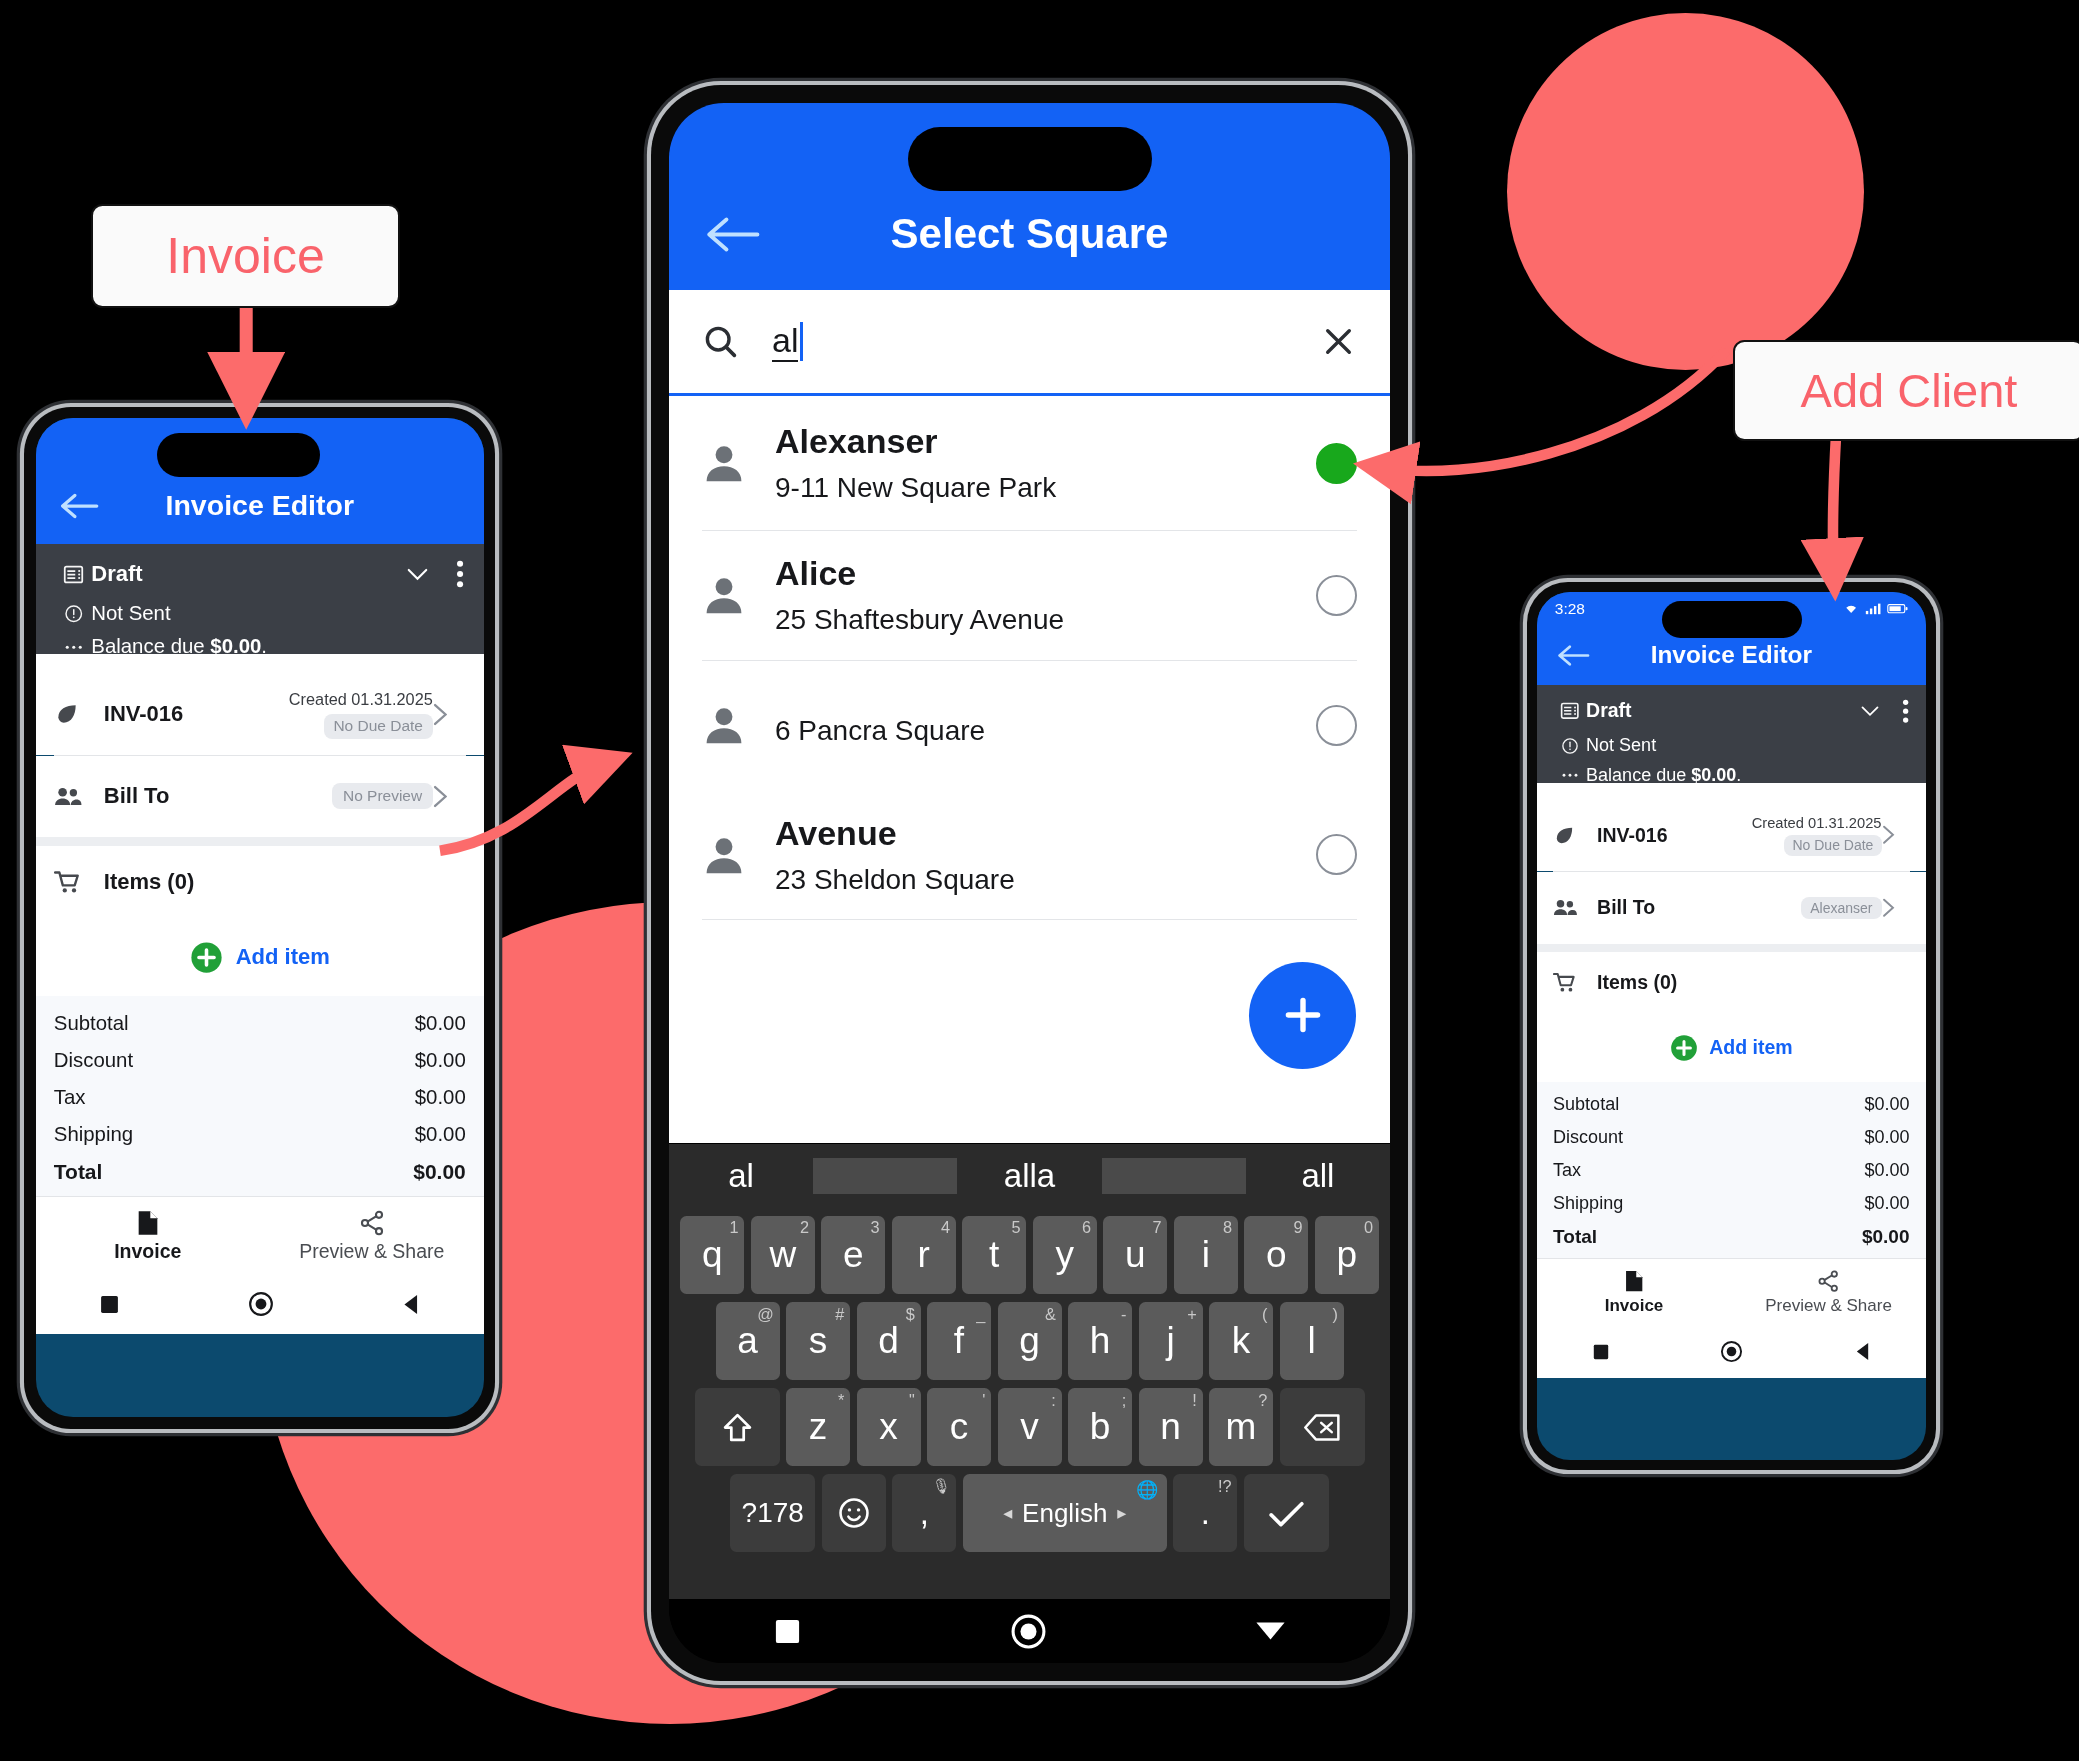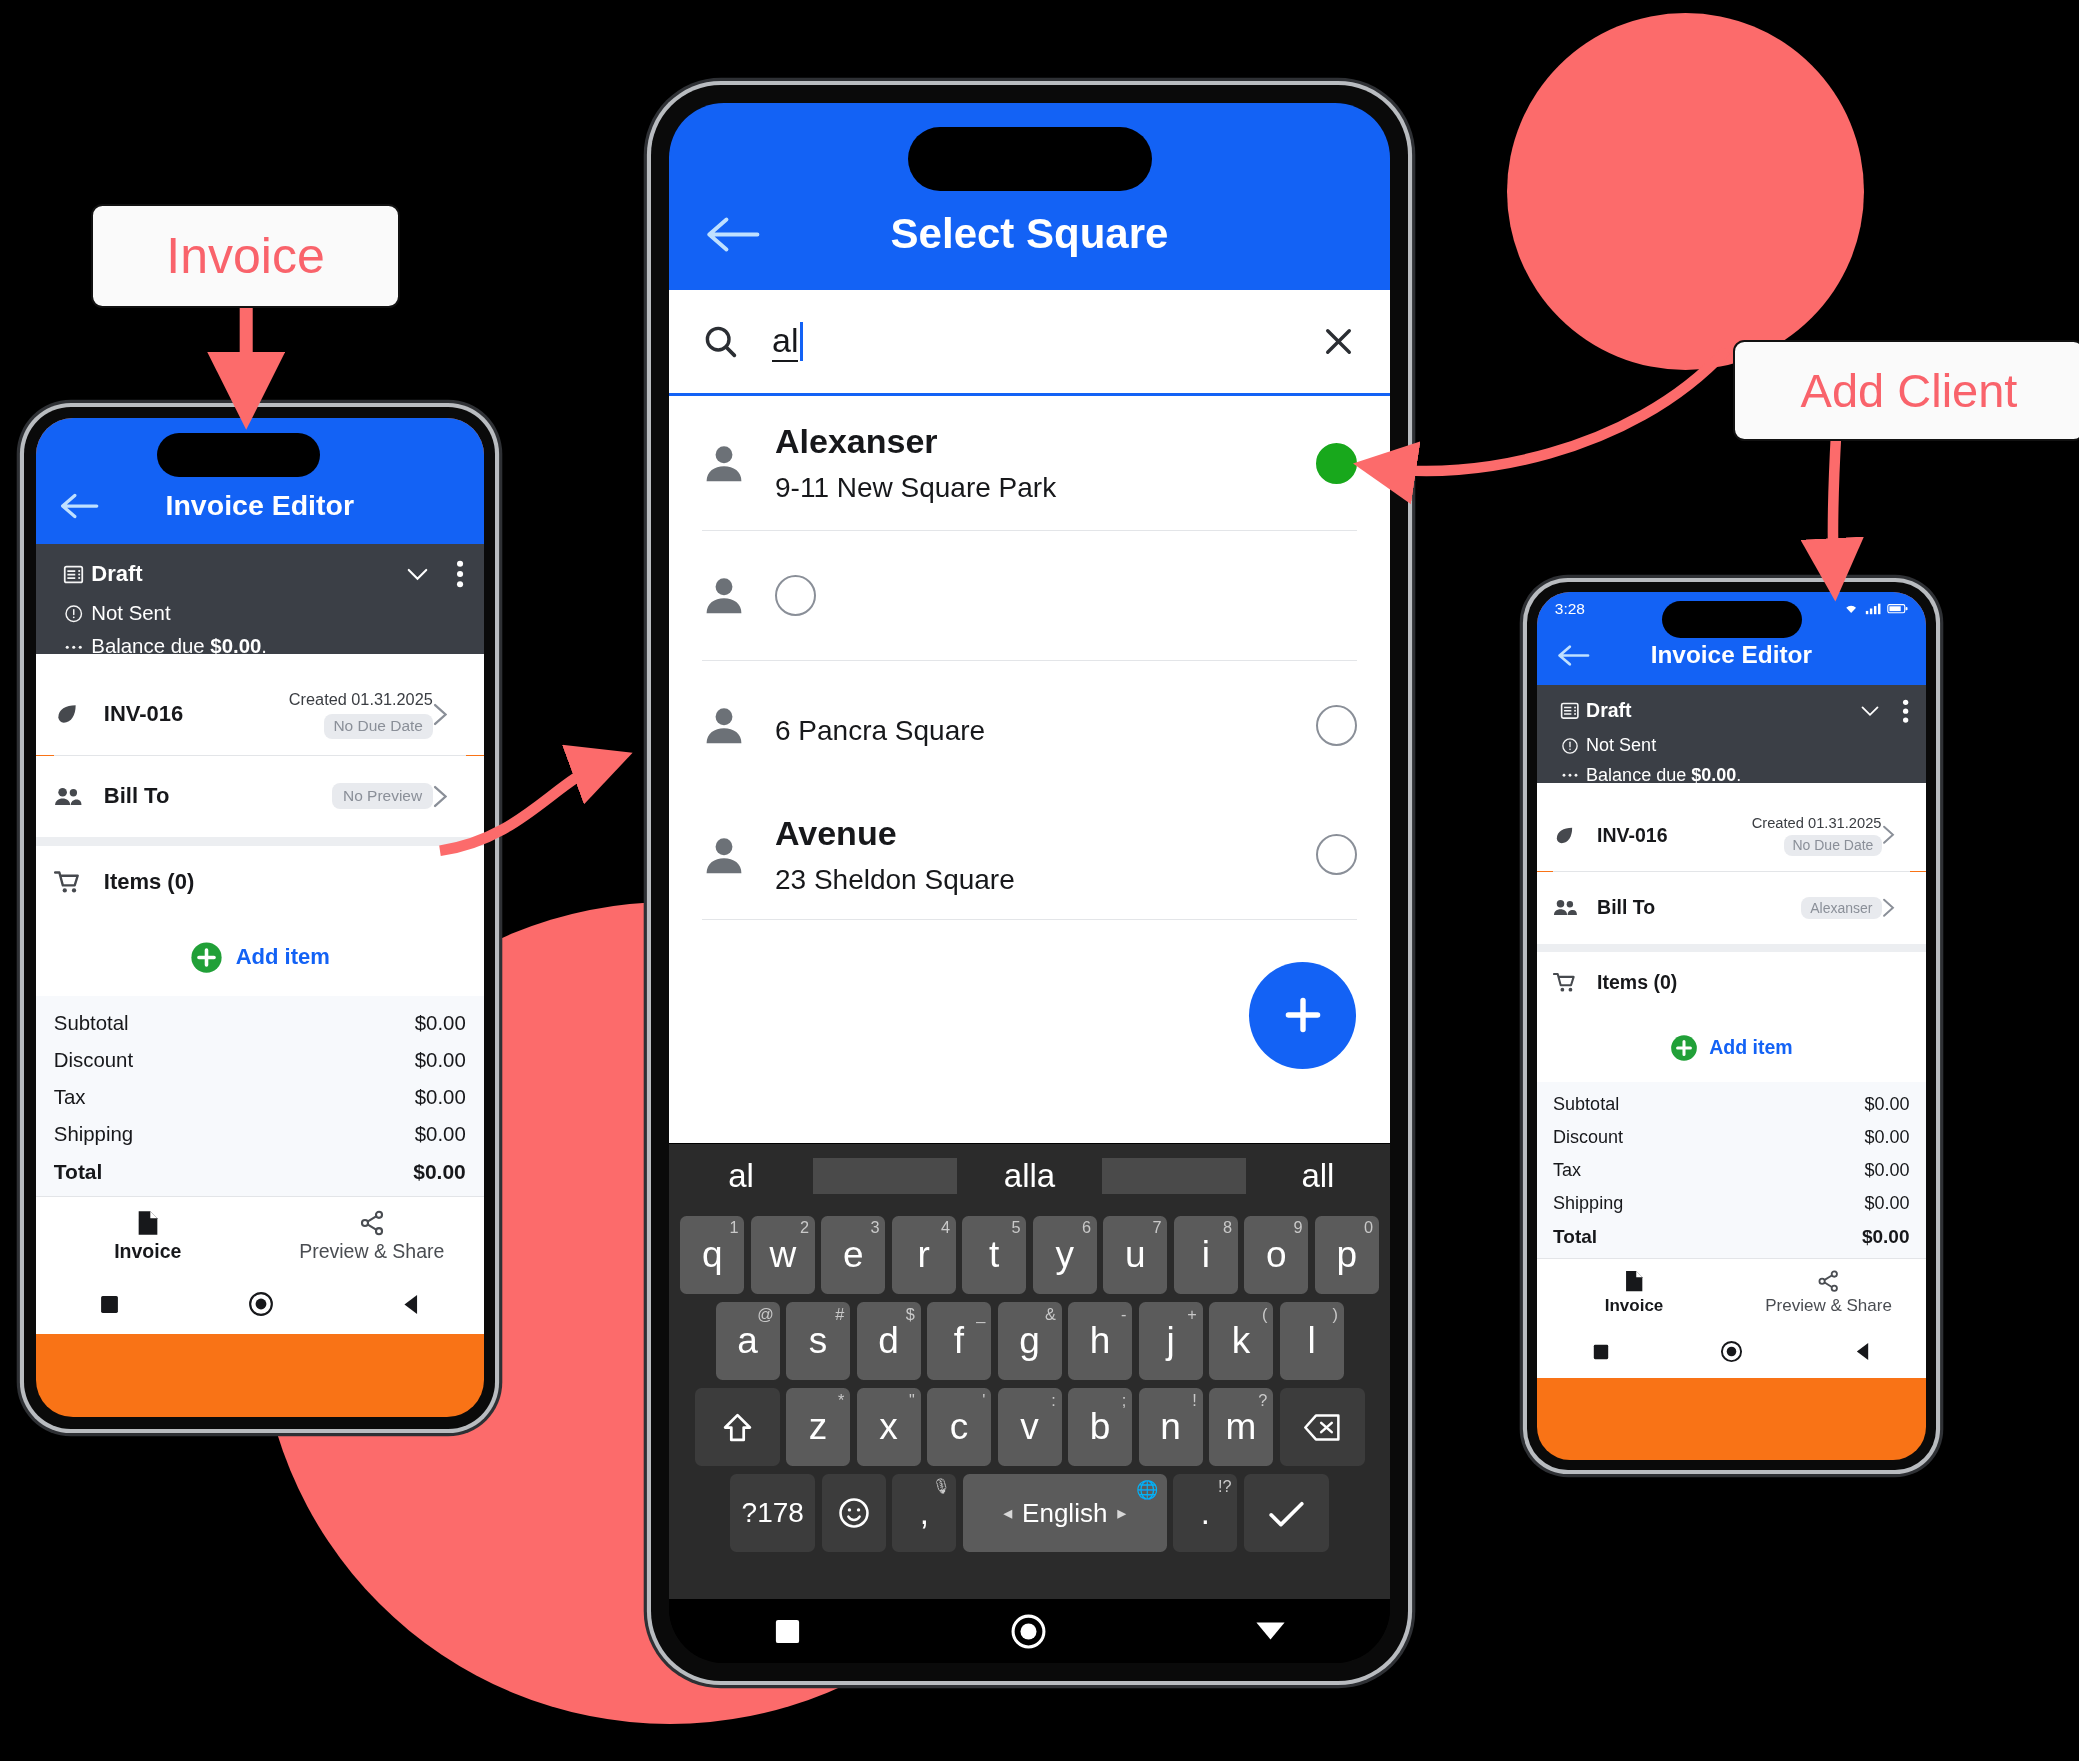--- a/index.html
+++ b/index.html
@@ -9,21 +9,21 @@
            border-radius:21px; overflow:hidden; }
 
   
   .coral-circle { position:absolute; border-radius:50%; background:#FC6B6B; }
   #circle-top { left:1507px; top:13px; width:357px; height:357px; }
   #circle-bottom { left:259px; top:902px; width:822px; height:822px; }
 
   
   .phone { position:absolute; background:#0a0a0a; border-radius:47px;
            box-shadow:0 0 0 4.1px #b9bcc0, 0 0 0 7.3px #2e3034; }
-  .phone .screen { position:absolute; background:#f97316; overflow:hidden; }
+  .phone .screen { position:absolute; background:#0c4a6e; overflow:hidden; }
 
   
   .island { position:absolute; background:#000; border-radius:33px; z-index:6; }
 
   
   .appbar { background:#1362F5; display:flex; align-items:center; color:#fff; }
   .appbar .backarrow { display:flex; align-items:center; justify-content:center; }
   .appbar .title { font-weight:bold; }
 
   
@@ -347,20 +347,24 @@
           <div class="radio sel" style="width:41px;height:41px;"></div>
         </div>
         <div class="divider" style="margin:0 33px;"></div>
 
         <div class="client-row" style="height:129px;padding:0 33px;">
           <div style="width:73px;">
             <svg width="44" height="44" viewBox="0 0 24 24">
               <circle cx="12" cy="7.5" r="4.6" fill="#6c7177"></circle>
               <path d="M2.5 22c0-5.4 4.3-8.2 9.5-8.2s9.5 2.8 9.5 8.2z" fill="#6c7177"></path>
             </svg>
+          </div>
+          <div style="flex:1;">
+            <div style="font-size:34px;font-weight:bold;color:#17181b;">Alice</div>
+            <div style="font-size:28px;color:#17181b;margin-top:11.4px;">25 Shaftesbury Avenue</div>
           </div>
           <div class="radio" style="width:41px;height:41px;"></div>
         </div>
         <div class="divider" style="margin:0 33px;"></div>
 
         <div class="client-row" style="height:129px;padding:0 33px;">
           <div style="width:73px;">
             <svg width="44" height="44" viewBox="0 0 24 24">
               <circle cx="12" cy="7.5" r="4.6" fill="#6c7177"></circle>
               <path d="M2.5 22c0-5.4 4.3-8.2 9.5-8.2s9.5 2.8 9.5 8.2z" fill="#6c7177"></path>

